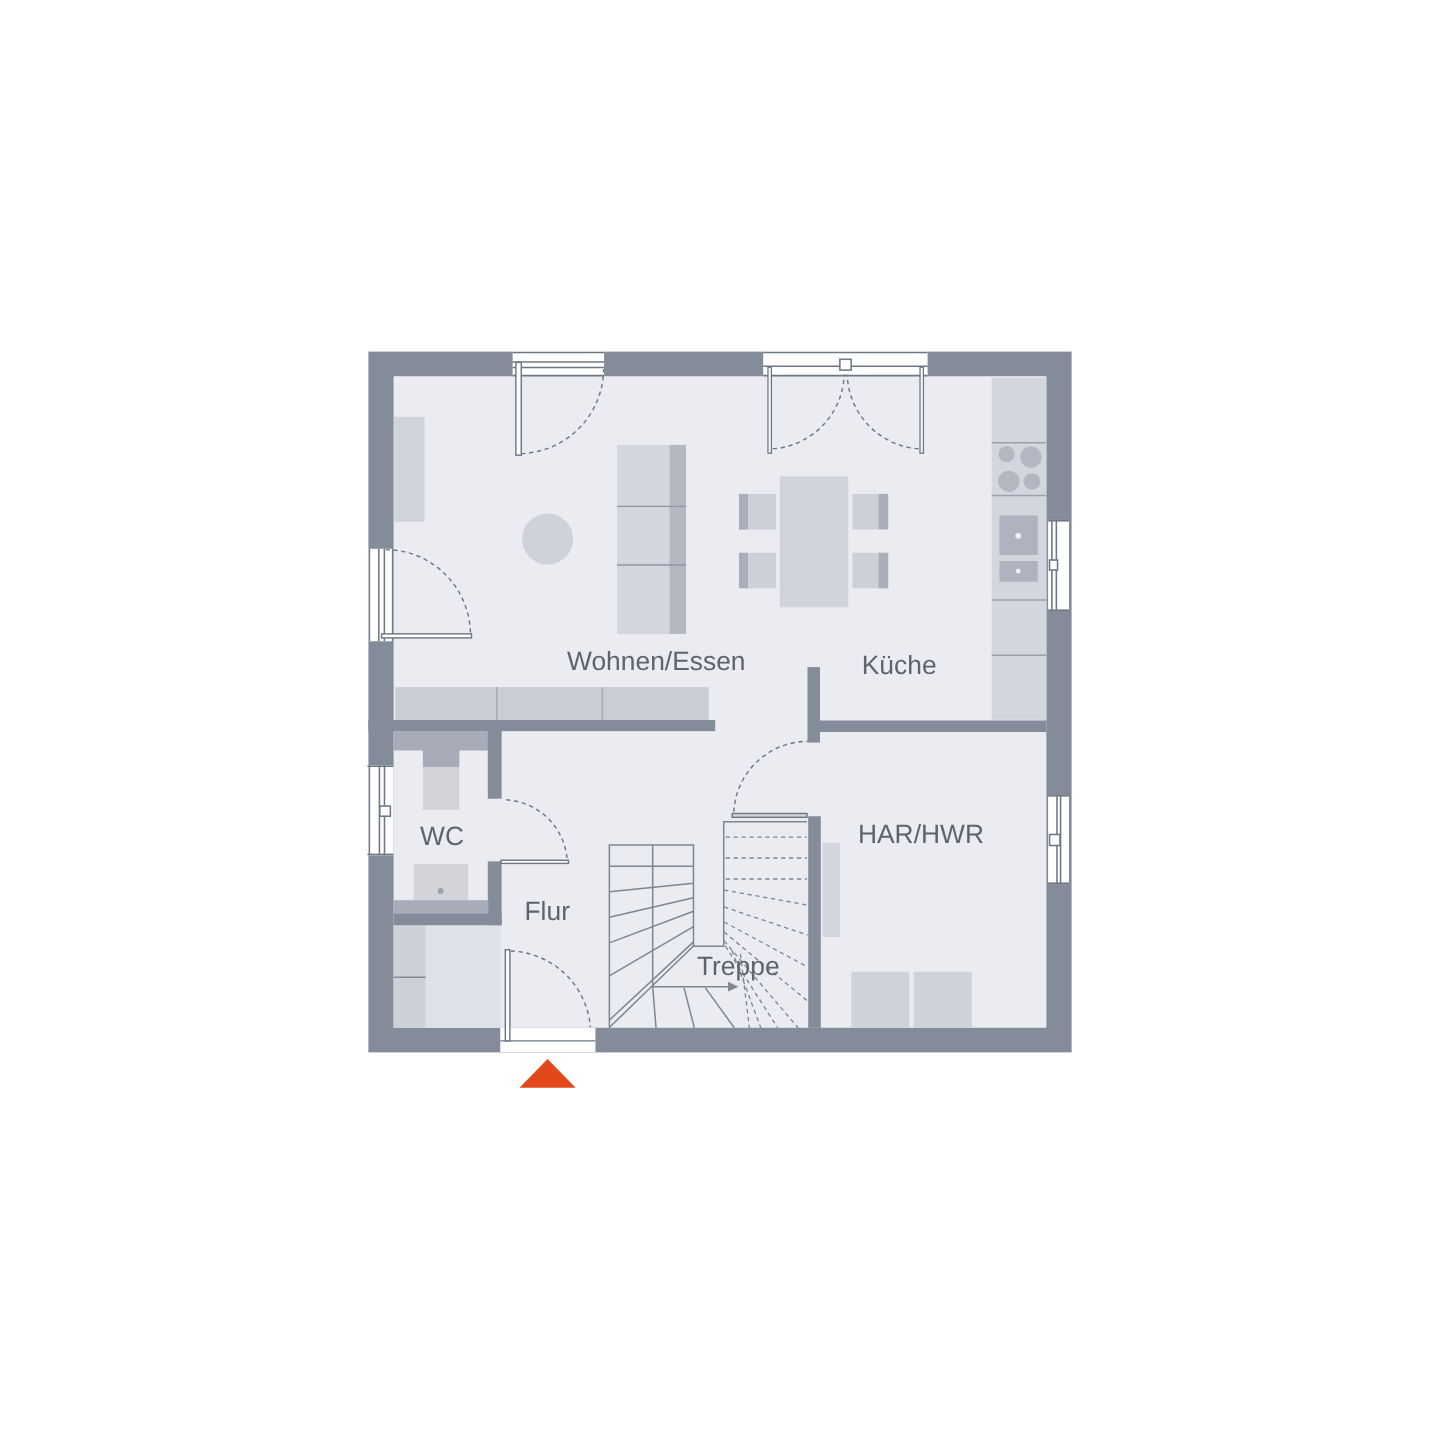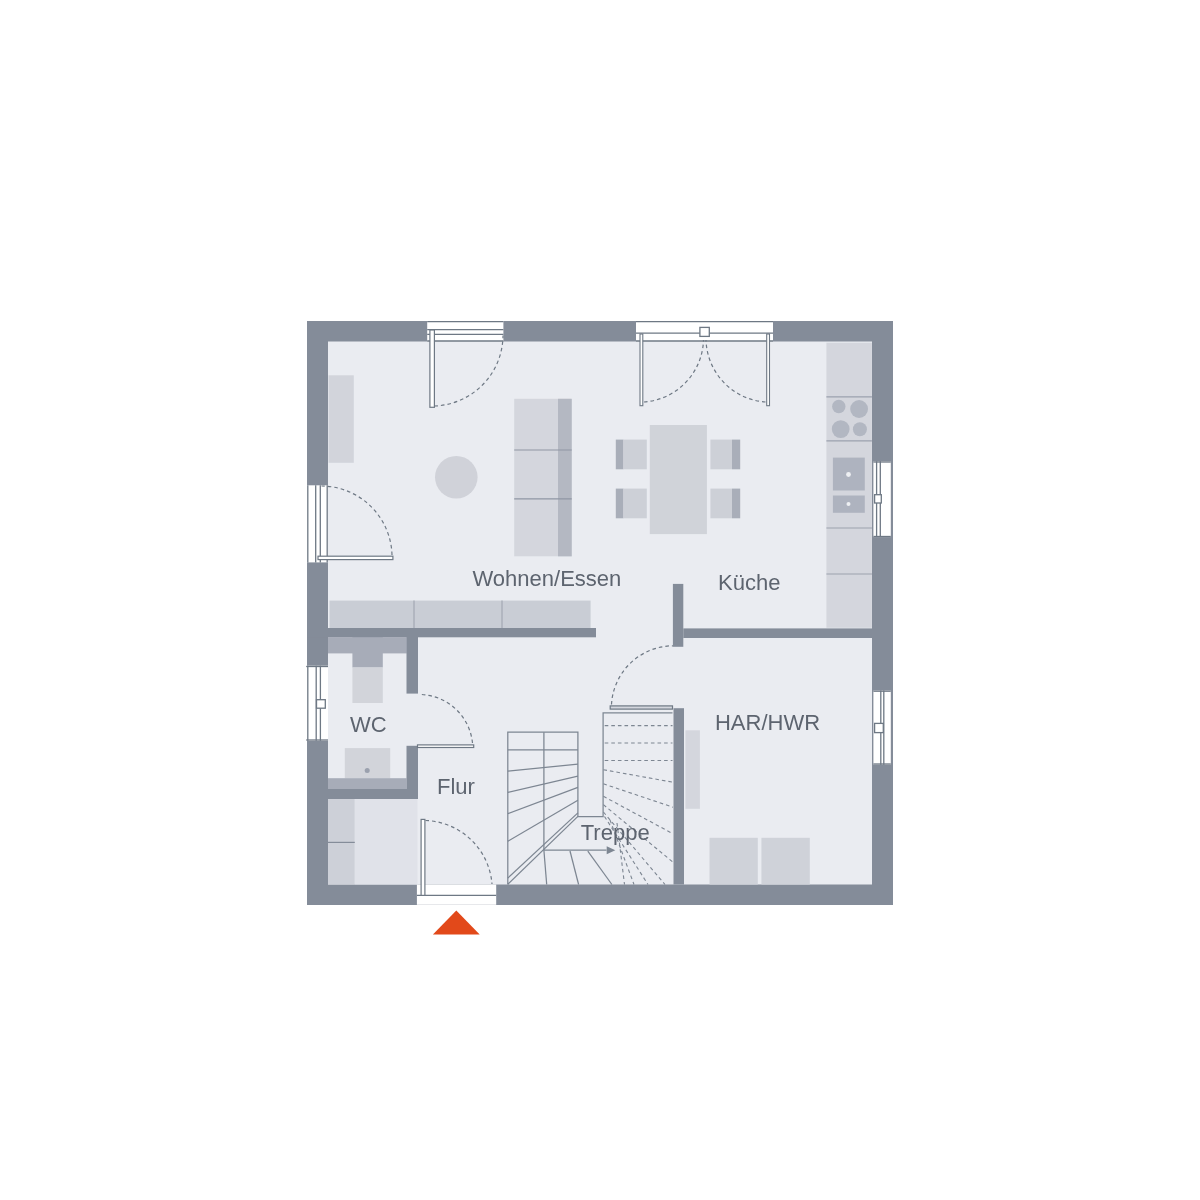--- a/index.html
+++ b/index.html
@@ -1,16 +1,16 @@
 <!DOCTYPE html>
 <html><head>
 <meta charset="utf-8">
 <style>
   html,body{margin:0;padding:0;background:#ffffff;}
-  #c{width:1200px;height:992px;position:relative;margin-top:28px;}
+  #c{width:1200px;height:992px;position:relative;}
   svg{display:block;}
   text{font-family:"Liberation Sans", sans-serif;fill:#5d646f;}
 </style>
 </head>
 <body>
 <div id="c">
 <svg width="1200" height="1200" viewBox="0 0 1200 1200">
 
 <rect x="307" y="293" width="586" height="584" fill="#848c99"></rect>
 <rect x="328" y="313.5" width="544" height="543" fill="#eaecf1"></rect>

